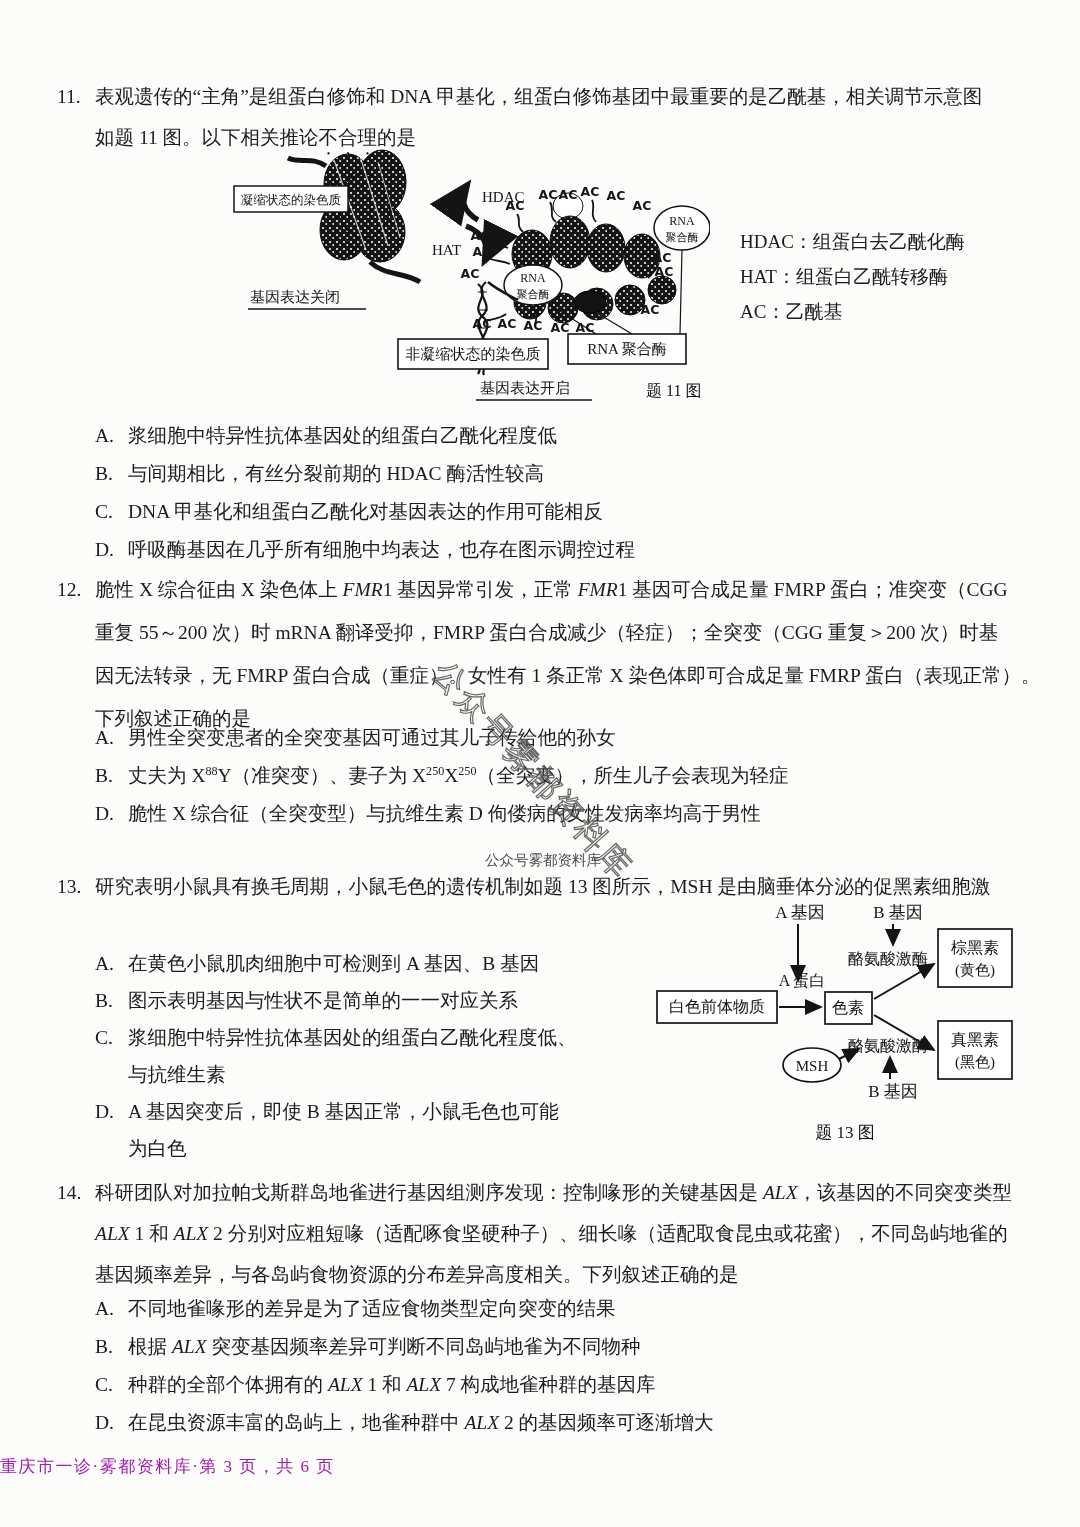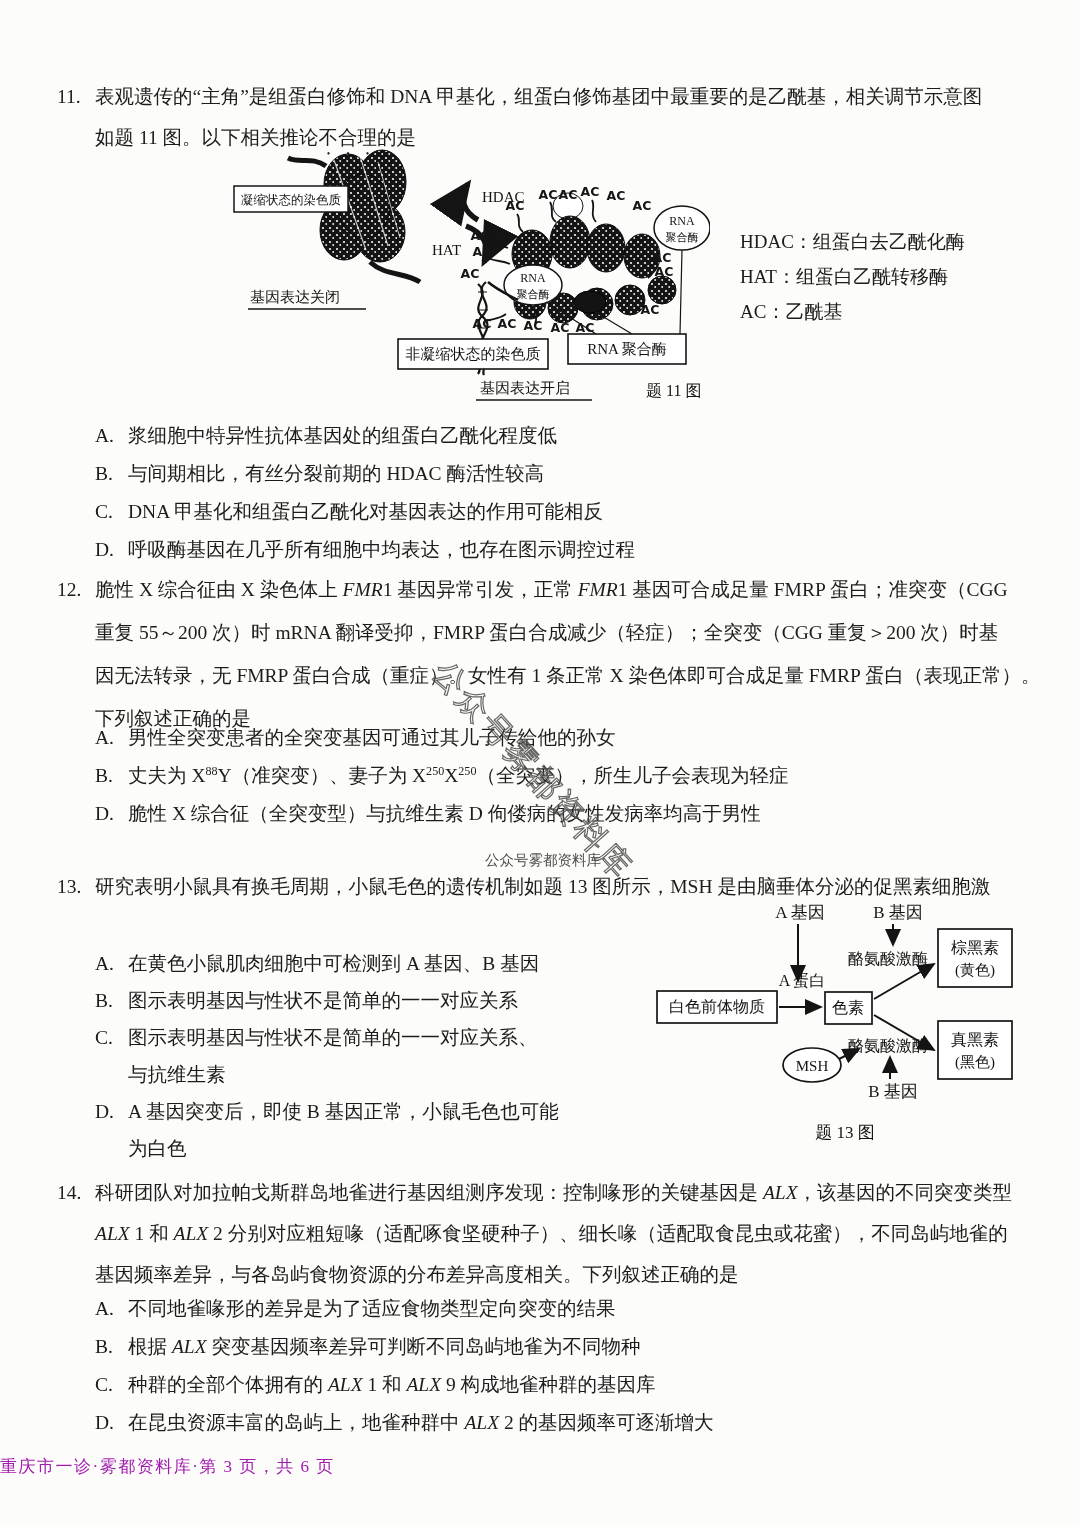--- a/index.html
+++ b/index.html
@@ -274,36 +274,36 @@
     <line x1="189" y1="166" x2="209" y2="156" stroke="#141414" stroke-width="2" marker-end="url(#ah13)"></line>
     <line x1="240" y1="186" x2="240" y2="164" stroke="#141414" stroke-width="2" marker-end="url(#ah13)"></line>
     <text x="243" y="204" text-anchor="middle" font-size="17" class="svg-cn">B 基因</text>
 
     <text x="195" y="245" text-anchor="middle" font-size="17" class="svg-cn">题 13 图</text>
   </svg>
 
   <div class="abs" id="q13-opts">
     <div class="line"><span class="olabel">A.</span><span>在黄色小鼠肌肉细胞中可检测到 A 基因、B 基因</span></div>
     <div class="line"><span class="olabel">B.</span><span>图示表明基因与性状不是简单的一一对应关系</span></div>
-    <div class="line"><span class="olabel">C.</span><span>图示表明基因与性状不是简单的一一对应关系、</span></div>
+    <div class="line"><span class="olabel">C.</span><span>浆细胞中特异性抗体基因处的组蛋白乙酰化程度低、</span></div>
     <div class="line cont">与抗维生素</div>
     <div class="line"><span class="olabel">D.</span><span>A 基因突变后，即使 B 基因正常，小鼠毛色也可能</span></div>
     <div class="line cont">为白色</div>
   </div>
 
   <div class="abs" id="q14-stem">
     <div class="line">
       <span class="qnum">14.</span><span><span>科研团队对加拉帕戈斯群岛地雀进行基因组测序发现：控制喙形的关键基因是 </span><span style="font-style: italic;">ALX</span><span>，该基因的不同突变类型</span></span>
     </div>
     <div class="line" style="padding-left:38px"><span style="font-style: italic;">ALX</span><span> 1 和 </span><span style="font-style: italic;">ALX</span><span> 2 分别对应粗短喙（适配啄食坚硬种子）、细长喙（适配取食昆虫或花蜜），不同岛屿地雀的</span></div>
     <div class="line" style="padding-left:38px">基因频率差异，与各岛屿食物资源的分布差异高度相关。下列叙述正确的是</div>
   </div>
 
   <div class="abs" id="q14-opts">
     <div class="line"><span class="olabel">A.</span><span>不同地雀喙形的差异是为了适应食物类型定向突变的结果</span></div>
     <div class="line"><span class="olabel">B.</span><span><span>根据 </span><span style="font-style: italic;">ALX</span><span> 突变基因频率差异可判断不同岛屿地雀为不同物种</span></span></div>
-    <div class="line"><span class="olabel">C.</span><span><span>种群的全部个体拥有的 </span><span style="font-style: italic;">ALX</span><span> 1 和 </span><span style="font-style: italic;">ALX</span><span> 9 构成地雀种群的基因库</span></span></div>
+    <div class="line"><span class="olabel">C.</span><span><span>种群的全部个体拥有的 </span><span style="font-style: italic;">ALX</span><span> 1 和 </span><span style="font-style: italic;">ALX</span><span> 7 构成地雀种群的基因库</span></span></div>
     <div class="line"><span class="olabel">D.</span><span><span>在昆虫资源丰富的岛屿上，地雀种群中 </span><span style="font-style: italic;">ALX</span><span> 2 的基因频率可逐渐增大</span></span></div>
   </div>
 
   <div class="abs footer">重庆市一诊·雾都资料库·第 3 页，共 6 页</div>
 
 </div>
 
 </body></html>

